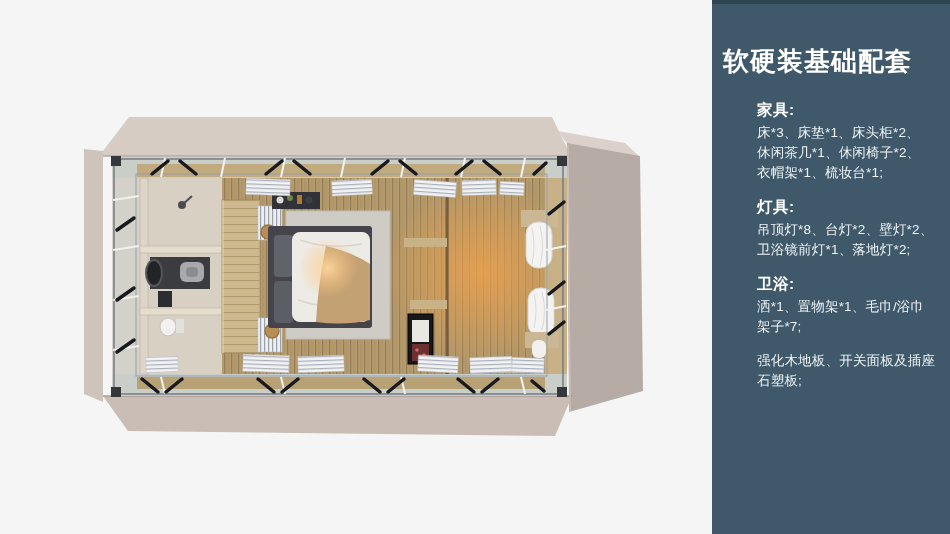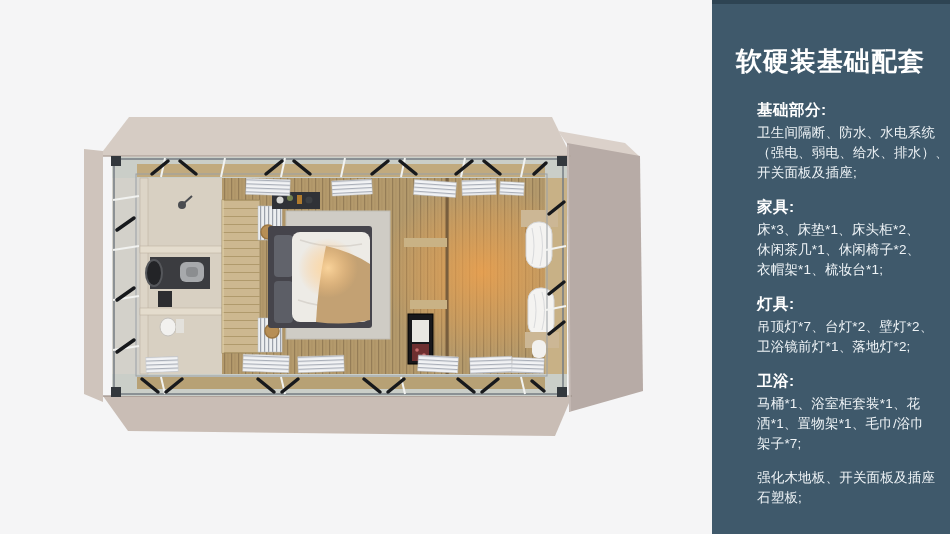--- a/index.html
+++ b/index.html
@@ -3,21 +3,21 @@
 <meta charset="utf-8">
 <style>
   html,body{margin:0;padding:0;background:#e9e9ea;}
   .stage{position:relative;width:950px;height:534px;overflow:hidden;
          font-family:"Liberation Sans",sans-serif;}
   .render{position:absolute;left:0;top:0;}
   .panel{position:absolute;left:712px;top:0;width:238px;height:534px;
          box-sizing:border-box;}
   .panel-top-edge{position:absolute;left:0;top:0;width:100%;height:4px;
          background:rgba(15,28,40,.35);}
-  .panel-title{margin:0;padding:45px 0 0 24px;font-size:26px;font-weight:700;
+  .panel-title{margin:0;padding:45px 0 0 11px;font-size:26px;font-weight:700;
          letter-spacing:1px;line-height:1.25;}
   .sections{margin:22px 12px 0 45px;}
   .section{margin:0 0 14px 0;}
   .section h3{margin:0 0 2px 0;font-size:15.5px;font-weight:700;letter-spacing:.5px;}
   .section p{margin:0;font-size:13.5px;line-height:20px;letter-spacing:.2px;
          color:#eef3f6;white-space:nowrap;}
 </style>
 </head>
 <body>
 
@@ -222,43 +222,36 @@
       </g>
     </g>
   </svg>
 
   <div class="panel" style="background: rgb(63, 89, 107); color: rgb(255, 255, 255);">
     <div class="panel-top-edge"></div>
     <h2 class="panel-title">软硬装基础配套</h2>
 
     <div class="sections">
 
-      <div class="section">
-        <h3>基础部分:</h3>
-        <p>卫生间隔断、防水、水电系统</p>
-        <p>（强电、弱电、给水、排水）、</p>
-        <p>开关面板及插座;</p>
-      </div>
 
       <div class="section">
         <h3>家具:</h3>
         <p>床*3、床垫*1、床头柜*2、</p>
         <p>休闲茶几*1、休闲椅子*2、</p>
         <p>衣帽架*1、梳妆台*1;</p>
       </div>
 
       <div class="section">
         <h3>灯具:</h3>
-        <p>吊顶灯*7、台灯*2、壁灯*2、</p>
+        <p>吊顶灯*8、台灯*2、壁灯*2、</p>
         <p>卫浴镜前灯*1、落地灯*2;</p>
       </div>
 
       <div class="section">
         <h3>卫浴:</h3>
-        <p>马桶*1、浴室柜套装*1、花</p>
         <p>洒*1、置物架*1、毛巾/浴巾</p>
         <p>架子*7;</p>
       </div>
 
       <div class="section">
         <p>强化木地板、开关面板及插座</p>
         <p>石塑板;</p>
       </div>
 
     </div>

